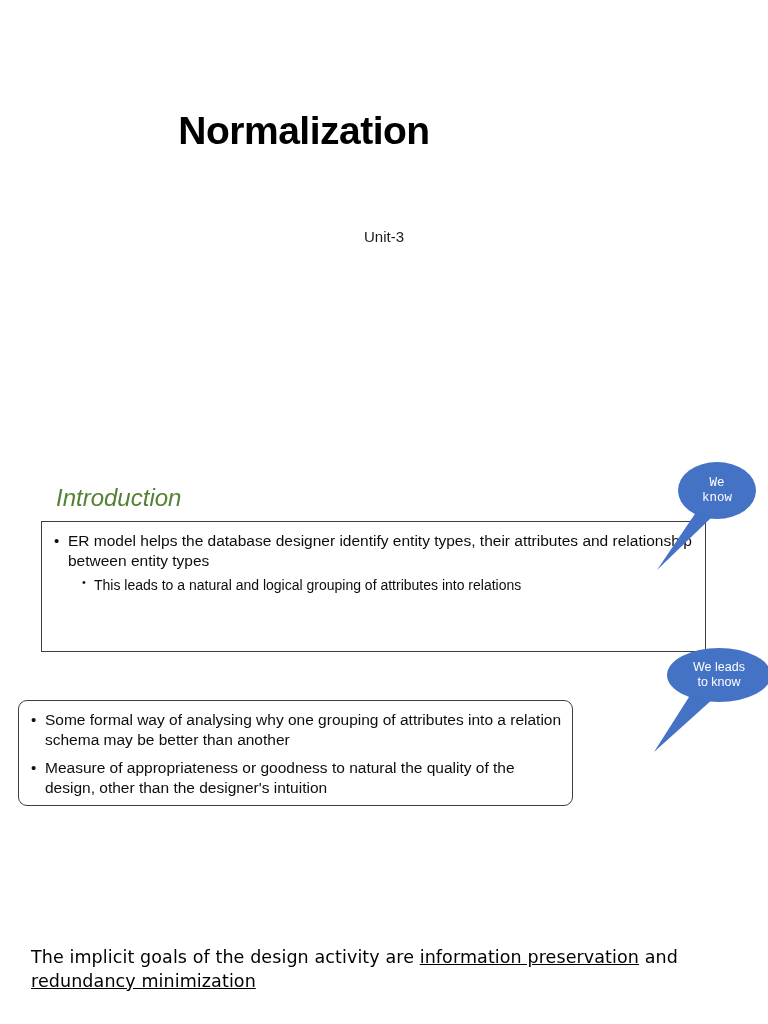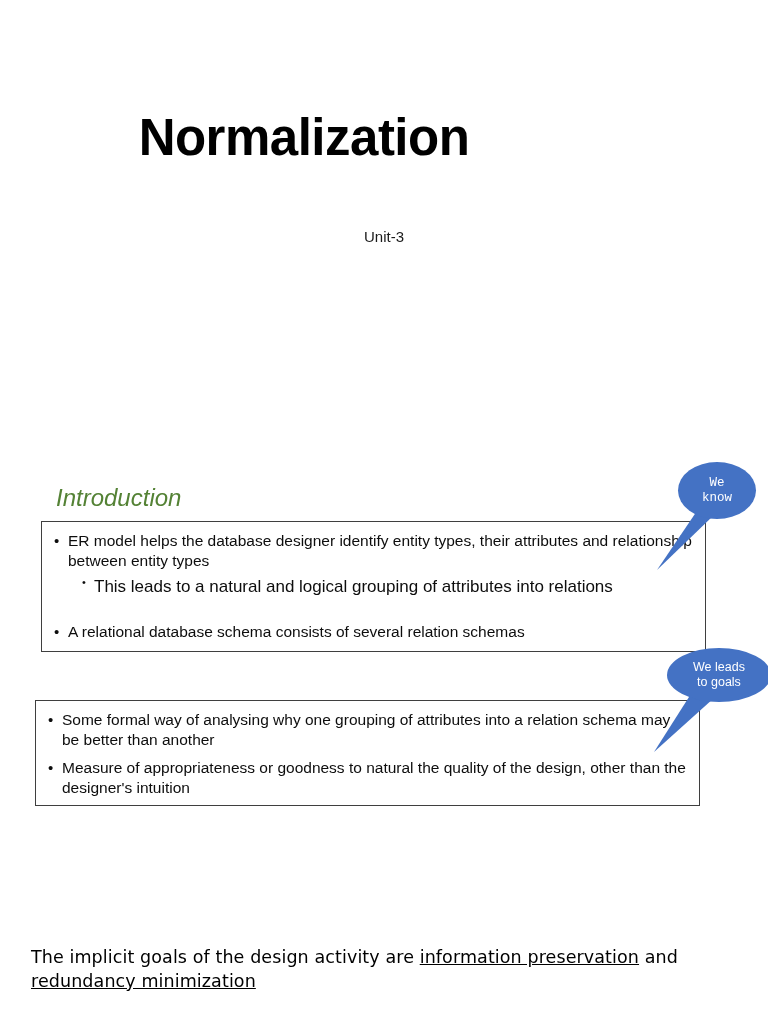--- a/index.html
+++ b/index.html
@@ -19,21 +19,21 @@
     overflow: hidden;
   }
 
   
   .deck-title {
     position: absolute;
     left: 0;
     top: 110px;
     width: 608px;
     text-align: center;
-    font-size: 51px;
+    font-size: 39px;
     font-weight: bold;
     letter-spacing: -0.5px;
     color: #000000;
     line-height: 1.1;
   }
   .deck-subtitle {
     position: absolute;
     left: 0;
     top: 228px;
     width: 768px;
@@ -62,24 +62,25 @@
     border: 1px solid #3f3f3f;
     background: #ffffff;
   }
   #box-known {
     left: 41px;
     top: 521px;
     width: 665px;
     height: 131px;
   }
   #box-needed {
-    left: 35px;
+    left: 18px;
     top: 700px;
-    width: 665px;
+    width: 555px;
     height: 106px;
+    border-radius: 9px;
   }
 
   .bullet-list {
     list-style: none;
     margin: 0;
     padding: 9px 10px 0 10px;
   }
   .bullet {
     position: relative;
     font-size: 15.5px;
@@ -92,26 +93,26 @@
     content: "\2022";
     position: absolute;
     left: 2px;
     top: 0;
     font-size: 15px;
   }
   .bullet.tight { margin-bottom: 3px; }
 
   .sub-bullet {
     position: relative;
-    font-size: 17px;
+    font-size: 14px;
     line-height: 1.3;
     color: #0d0d0d;
     padding-left: 42px;
     margin-top: 4px;
-    margin-bottom: 24px;
+    margin-bottom: 8px;
   }
   .sub-bullet::before {
     content: "\2022";
     position: absolute;
     left: 30px;
     top: -1px;
     font-size: 11px;
   }
 
   
@@ -167,21 +168,20 @@
 
   <div class="deck-title">Normalization</div>
   <div class="deck-subtitle">Unit-3</div>
 
   <div class="section-heading" id="intro-heading">Introduction</div>
 
   <div class="content-box" id="box-known">
     <div class="bullet-list">
       <div class="bullet tight">ER model helps the database designer identify entity types, their attributes and relationship between entity types</div>
       <div class="sub-bullet">This leads to a natural and logical grouping of attributes into relations</div>
-      <div class="bullet">A relational database schema consists of several relation schemas</div>
     </div>
   </div>
 
   <div class="content-box" id="box-needed">
     <div class="bullet-list">
       <div class="bullet">Some formal way of analysing why one grouping of attributes into a relation schema may be better than another</div>
       <div class="bullet">Measure of appropriateness or goodness to natural the quality of the design, other than the designer's intuition</div>
     </div>
   </div>
 
@@ -192,19 +192,19 @@
     <div class="bubble">
       <span><span>We</span><br><span>know</span></span>
     </div>
   </div>
 
   <div class="callout" id="callout-we-need">
     <svg width="130" height="110" viewBox="0 0 130 110">
       <polygon points="44,38 62,50 2,104" fill="#4472C4"></polygon>
     </svg>
     <div class="bubble">
-      <span><span>We leads</span><br><span>to goals</span></span>
+      <span><span>We leads</span><br><span>to know</span></span>
     </div>
   </div>
 
   <div id="goals-body"><span>The implicit goals of the design activity are </span><span class="u">information preservation</span><span> and </span><span class="u">redundancy minimization</span></div>
 
 </div>
 
 </body></html>

